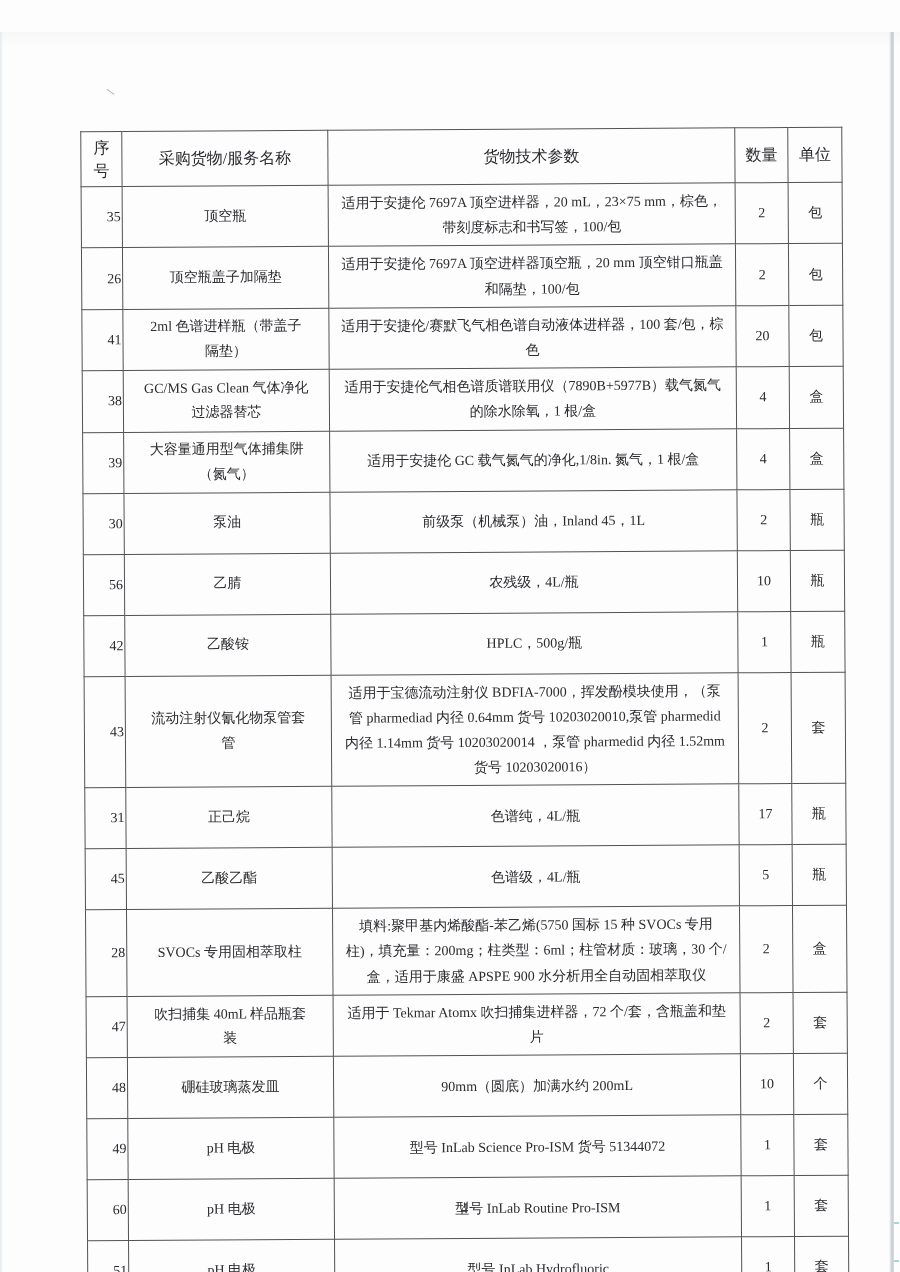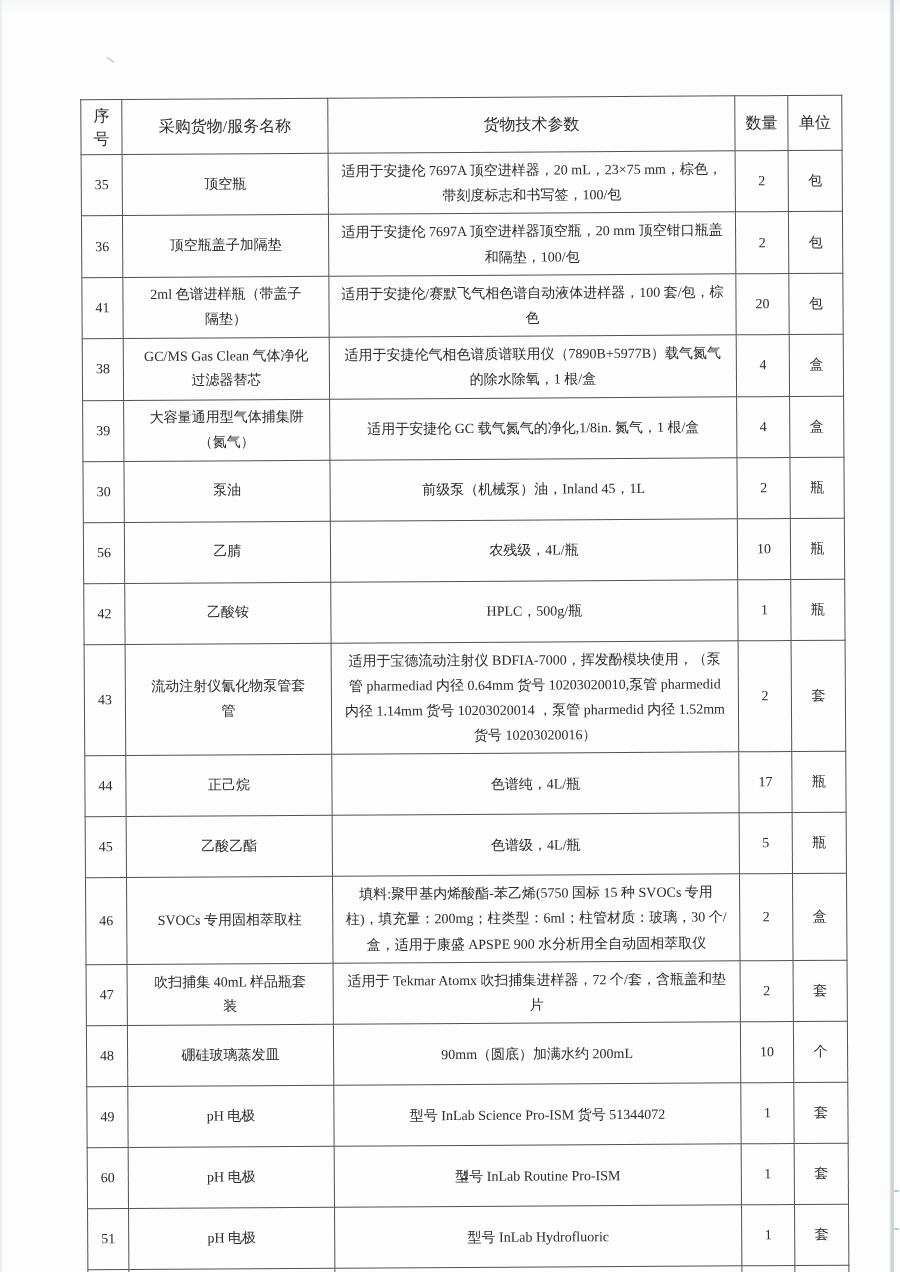--- a/index.html
+++ b/index.html
@@ -12,20 +12,21 @@
     position: relative;
     background: #fdfdfd;
     font-family: "Liberation Serif", "DejaVu Serif", serif;
     color: #2b2b30;
     overflow: hidden;
   }
   .page {
     position: absolute;
     inset: 0;
     background: linear-gradient(180deg, #f6f7f7 0px, #fdfdfd 14px, #fdfdfd 100%);
+    margin-top: 32px;
   }
   
   .edge-left {
     position: absolute;
     left: 0; top: 0; bottom: 0;
     width: 3px;
     background: linear-gradient(90deg, #e4eaee, rgba(255,255,255,0));
   }
   .edge-right {
     position: absolute;
@@ -71,21 +72,21 @@
     vertical-align: middle;
   }
   .doc-table thead th {
     height: 52px;
     font-size: 16px;
     text-align: center;
     line-height: 1.45;
   }
   .th-no { padding: 0 8px; }
   .doc-table tbody td { height: 50px; font-size: 14px; }
-  .c-no   { text-align: center; }
+  .c-no   { text-align: right; }
   .c-name { text-align: center; padding: 5px 20px; line-height: 1.75; }
   .c-spec { text-align: center; padding: 5px 10px; line-height: 1.8; }
   .c-qty  { text-align: center; }
   .c-unit { text-align: center; font-size: 14.5px; }
   .page-number {
     position: absolute;
     left: 84px;
     width: 761px;
     top: 1168px;
     text-align: center;
@@ -122,21 +123,21 @@
     </thead>
     <tbody>
         <tr>
       <td class="c-no">35</td>
       <td class="c-name">顶空瓶</td>
       <td class="c-spec">适用于安捷伦 7697A 顶空进样器，20 mL，23×75 mm，棕色，带刻度标志和书写签，100/包</td>
       <td class="c-qty">2</td>
       <td class="c-unit">包</td>
     </tr>
         <tr>
-      <td class="c-no">36</td>
+      <td class="c-no">26</td>
       <td class="c-name">顶空瓶盖子加隔垫</td>
       <td class="c-spec">适用于安捷伦 7697A 顶空进样器顶空瓶，20 mm 顶空钳口瓶盖和隔垫，100/包</td>
       <td class="c-qty">2</td>
       <td class="c-unit">包</td>
     </tr>
         <tr>
       <td class="c-no">41</td>
       <td class="c-name">2ml 色谱进样瓶（带盖子隔垫）</td>
       <td class="c-spec">适用于安捷伦/赛默飞气相色谱自动液体进样器，100 套/包，棕色</td>
       <td class="c-qty">20</td>
@@ -178,35 +179,35 @@
       <td class="c-unit">瓶</td>
     </tr>
         <tr>
       <td class="c-no">43</td>
       <td class="c-name">流动注射仪氰化物泵管套管</td>
       <td class="c-spec">适用于宝德流动注射仪 BDFIA-7000，挥发酚模块使用，（泵管 pharmediad 内径 0.64mm 货号 10203020010,泵管 pharmedid 内径 1.14mm 货号 10203020014 ，泵管 pharmedid 内径 1.52mm 货号 10203020016）</td>
       <td class="c-qty">2</td>
       <td class="c-unit">套</td>
     </tr>
         <tr>
-      <td class="c-no">44</td>
+      <td class="c-no">31</td>
       <td class="c-name">正己烷</td>
       <td class="c-spec">色谱纯，4L/瓶</td>
       <td class="c-qty">17</td>
       <td class="c-unit">瓶</td>
     </tr>
         <tr>
       <td class="c-no">45</td>
       <td class="c-name">乙酸乙酯</td>
       <td class="c-spec">色谱级，4L/瓶</td>
       <td class="c-qty">5</td>
       <td class="c-unit">瓶</td>
     </tr>
         <tr>
-      <td class="c-no">46</td>
+      <td class="c-no">28</td>
       <td class="c-name">SVOCs 专用固相萃取柱</td>
       <td class="c-spec">填料:聚甲基内烯酸酯-苯乙烯(5750 国标 15 种 SVOCs 专用柱)，填充量：200mg；柱类型：6ml；柱管材质：玻璃，30 个/盒，适用于康盛 APSPE 900 水分析用全自动固相萃取仪</td>
       <td class="c-qty">2</td>
       <td class="c-unit">盒</td>
     </tr>
         <tr>
       <td class="c-no">47</td>
       <td class="c-name">吹扫捕集 40mL 样品瓶套装</td>
       <td class="c-spec">适用于 Tekmar Atomx 吹扫捕集进样器，72 个/套，含瓶盖和垫片</td>
       <td class="c-qty">2</td>

